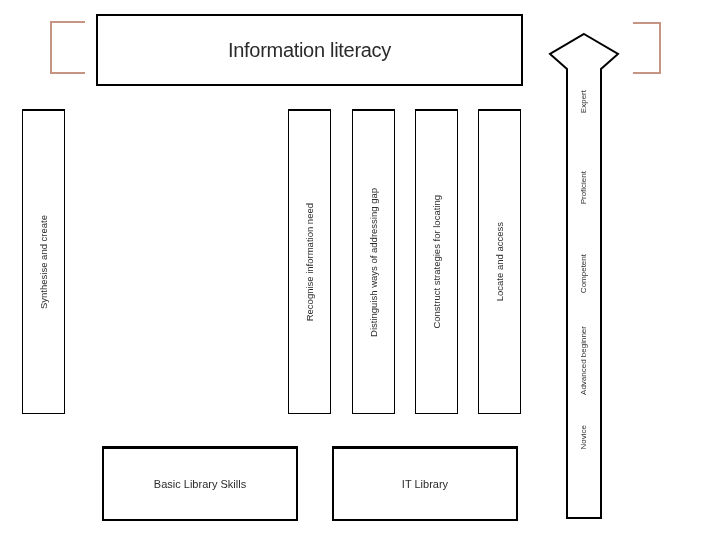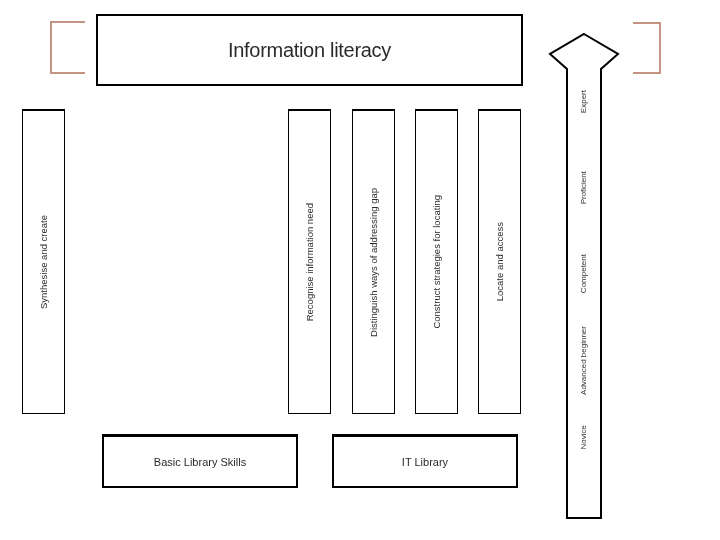--- a/index.html
+++ b/index.html
@@ -49,21 +49,21 @@
     font-size:8px;white-space:nowrap;line-height:1;color:#333;
   }
   .lvl-expert{top:102px;}
   .lvl-proficient{top:188px;}
   .lvl-competent{top:274px;}
   .lvl-advanced{top:360px;}
   .lvl-novice{top:437px;}
 
   
   .foundation{
-    position:absolute;top:434px;height:54px;box-sizing:border-box;
+    position:absolute;top:446px;height:75px;box-sizing:border-box;
     border:2px solid #000;border-top-width:3px;background:#fff;
     display:flex;align-items:center;justify-content:center;
   }
   .foundation span{font-size:11px;}
   .foundation-library{left:102px;width:196px;}
   .foundation-it{left:332px;width:186px;}
 </style>
 </head>
 <body>
 

